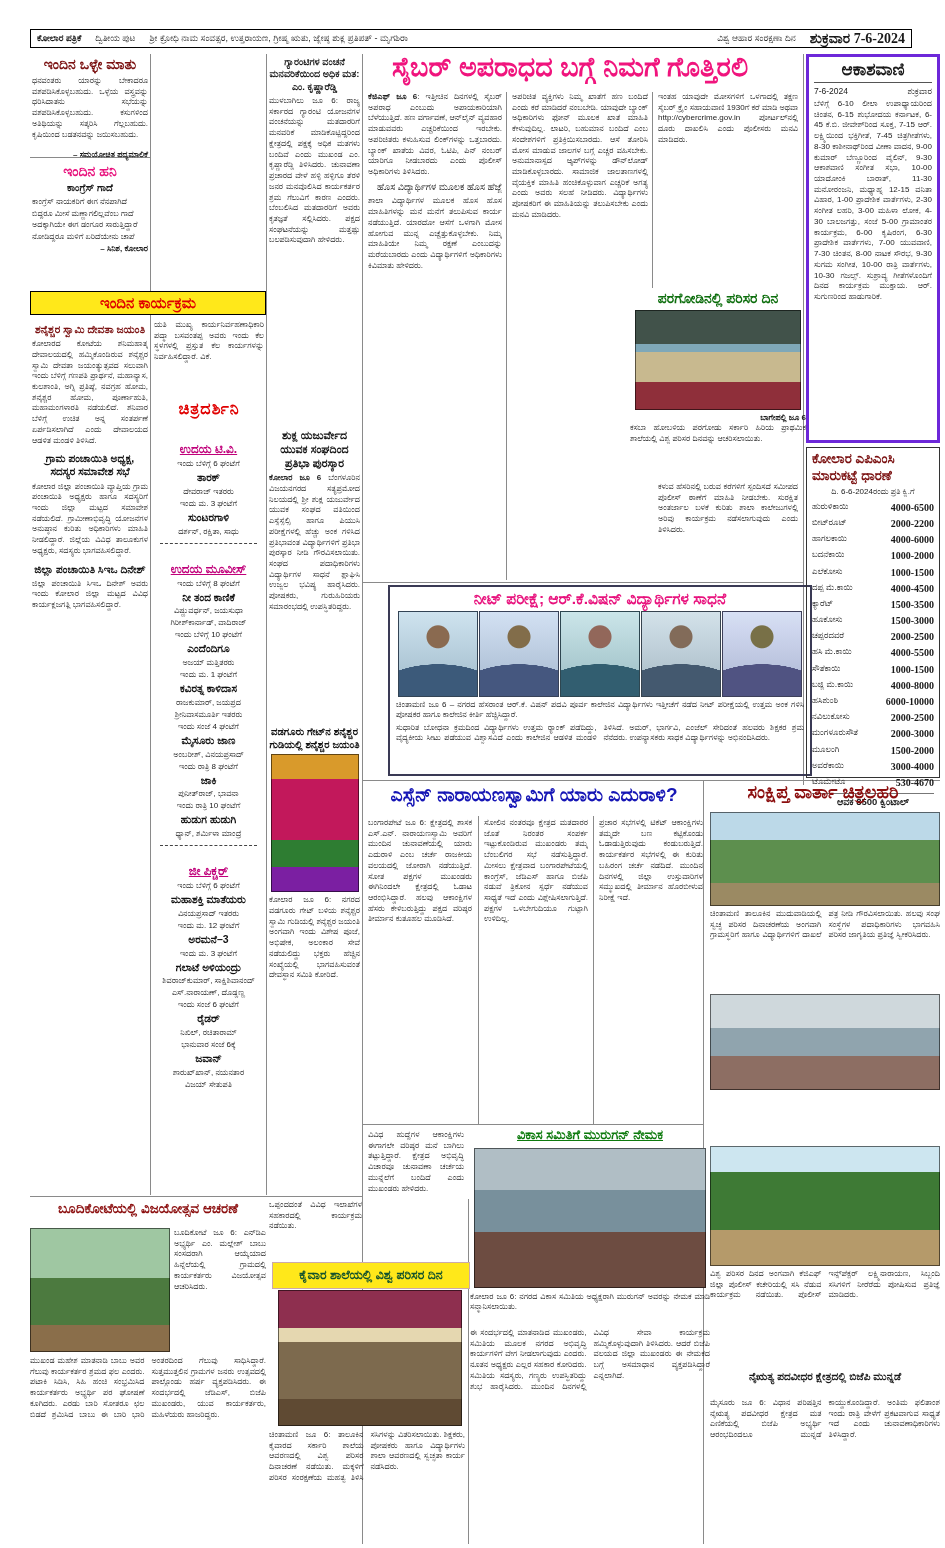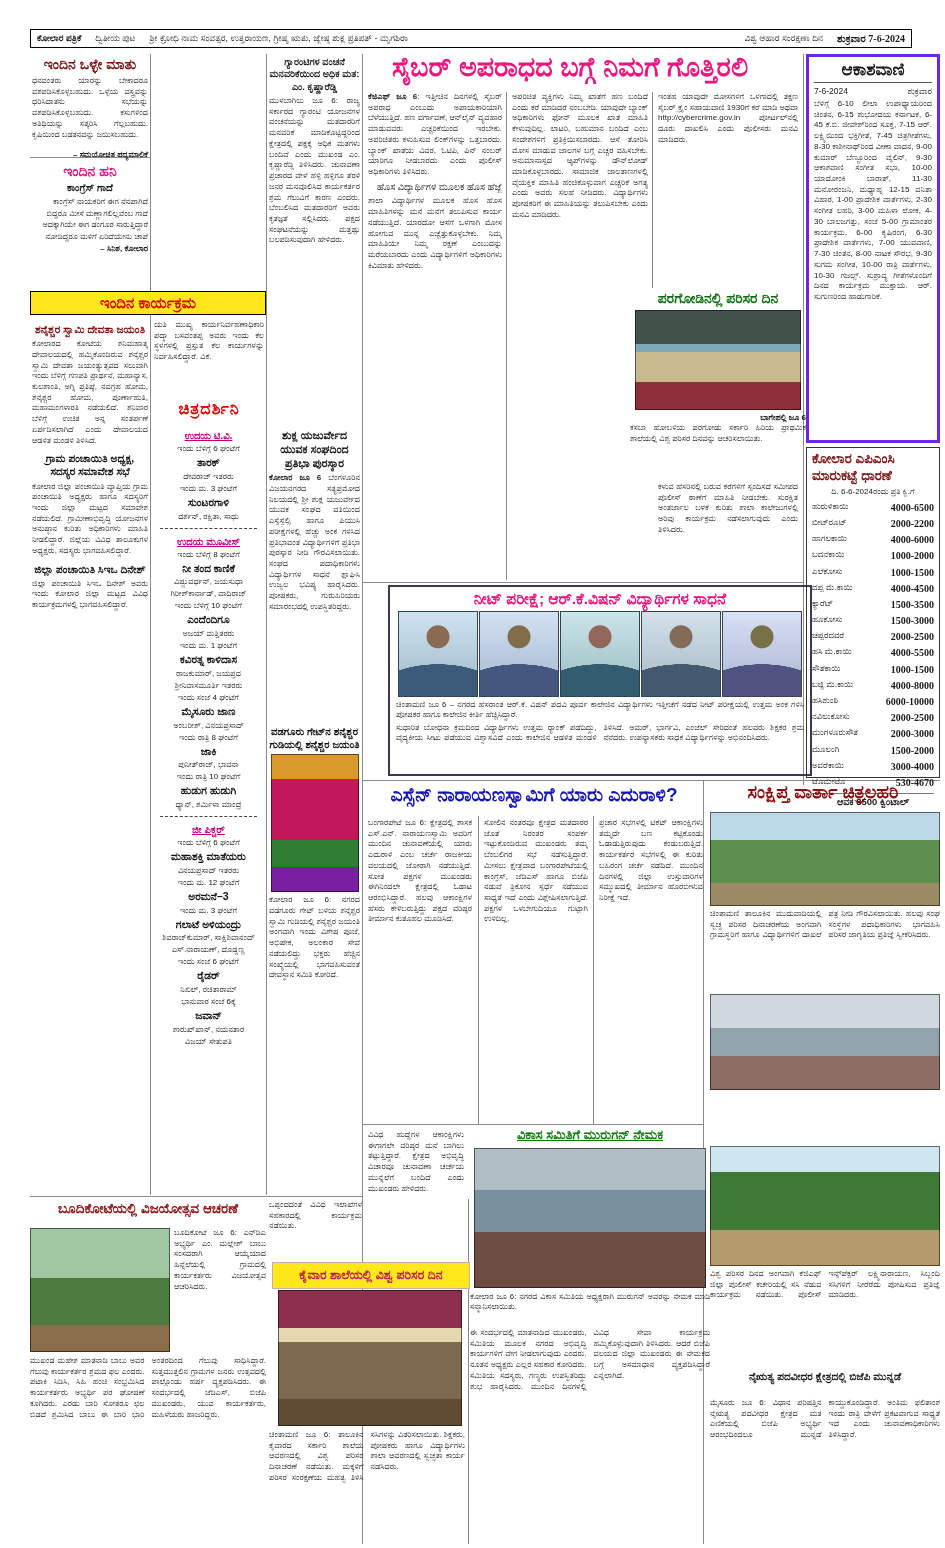--- a/index.html
+++ b/index.html
@@ -9,49 +9,49 @@
   .body-txt{font-size:8px;line-height:1.34;text-align:justify;color:#222;overflow:hidden;}
   .cols2{column-count:2;column-gap:7px;}
   .vrule{position:absolute;width:1px;background:#8a8a8a;}
   .hrule{position:absolute;height:1px;background:#8a8a8a;}
   
   #masthead{left:30px;top:29px;width:882px;height:19px;border:1px solid #000;
             display:flex;align-items:center;gap:14px;padding:0 6px;box-sizing:border-box;
             font-size:9px;white-space:nowrap;overflow:hidden;}
   #masthead .paper{font-weight:bold;}
   #masthead .pan{flex:1;overflow:hidden;}
-  #masthead .date{font-weight:bold;font-size:10px;font-family:"Liberation Serif",serif;text-align:right;}
+  #masthead .date{font-weight:bold;font-size:14px;font-family:"Liberation Serif",serif;text-align:right;}
   
   .sec-head{font-weight:bold;text-align:center;}
   #good-word .sec-head{color:#7a1010;font-size:14px;margin:2px 0 3px;}
   #good-word .attr,#hani .attr{font-size:8px;font-weight:bold;text-align:right;margin-top:2px;}
   #hani .sec-head{color:#e8127d;font-size:14px;margin:1px 0 2px;}
   #hani .sub{font-weight:bold;text-align:center;font-size:10px;margin-bottom:2px;}
-  .hani-line{font-size:8px;line-height:1.45;text-align:right;}
+  .hani-line{font-size:8px;line-height:1.45;text-align:left;}
   #events-banner{left:30px;top:291px;width:236px;height:24px;background:#ffe81a;border:1px solid #000;
             color:#e00000;font-weight:bold;font-size:15px;display:flex;align-items:center;justify-content:center;box-sizing:border-box;}
   .mini-head{font-weight:bold;text-align:center;color:#7a1010;font-size:10.5px;line-height:1.25;margin:3px 0;}
   .mini-head.black{color:#111;}
   
   #cine-title{color:#e00000;font-weight:bold;font-size:16px;text-align:center;letter-spacing:1px;}
   .cine-line{text-align:center;font-size:8px;line-height:1.5;}
-  .t-ch{color:#c0007a;font-weight:bold;text-decoration:underline;font-size:10px;margin-top:4px;}
+  .t-ch{color:#c0007a;font-weight:bold;text-decoration:underline;font-size:12px;margin-top:16px;}
   .t-film{font-weight:bold;font-size:10.5px;color:#111;}
   .t-div{border-top:1px dashed #444;height:0;margin:5px 8px;}
   
   .hl{font-weight:bold;text-align:center;}
   #cyber-hl{color:#f0147d;font-size:27px;}
   #neet-hl{color:#e8127d;font-size:15.5px;}
   #ssn-hl{color:#1515b5;font-size:19px;}
   #sank-hl{color:#8b0e0e;font-size:18px;}
   #parago-hl{color:#0d6e0d;font-size:14px;}
   #vikasa-hl{color:#0d7a0d;font-size:13px;text-decoration:underline;}
   #budikote-hl{color:#8b0e0e;font-size:13.5px;}
   #kaivara-band{background:#ffe81a;border:1px solid #caa;}
-  #kaivara-hl{color:#be185d;font-size:12.5px;}
+  #kaivara-hl{color:#14532d;font-size:12.5px;}
   .dateline{font-weight:bold;}
   .subhead{font-weight:normal;font-size:9.5px;text-align:right;margin:3px 0;color:#111;}
   
   #radio-box{border:3px solid #6d28d9;box-sizing:border-box;padding:3px 5px;}
   #radio-box .ttl{font-size:17px;font-weight:bold;text-align:center;border-bottom:1px solid #555;padding-bottom:2px;}
   #radio-box .dline{display:flex;justify-content:space-between;font-size:8.5px;margin:3px 0 2px;}
   #market-box{border:1px solid #333;box-sizing:border-box;padding:3px 5px;}
   #market-box .ttl{color:#7a1010;font-weight:bold;font-size:13.5px;text-align:left;line-height:1.25;}
   #market-box .note{font-size:8px;text-align:center;margin:2px 0 3px;}
   .mrow{display:flex;justify-content:space-between;font-size:8.5px;line-height:1.62;}
@@ -124,21 +124,21 @@
   </div>
 
   <div id="events-banner" class="abs">ಇಂದಿನ ಕಾರ್ಯಕ್ರಮ</div>
 
   <div class="abs" style="left:32px;top:320px;width:116px;height:873px">
     <div class="mini-head">ಶನೈಶ್ಚರ ಸ್ವಾಮಿ ದೇವತಾ ಜಯಂತಿ</div>
     <div class="body-txt">ಕೋಲಾರದ ಕೋಟೆಯ ಶನಿಮಹಾತ್ಮ ದೇವಾಲಯದಲ್ಲಿ ಹಮ್ಮಿಕೊಂಡಿರುವ ಶನೈಶ್ಚರ ಸ್ವಾಮಿ ದೇವತಾ ಜಯಂತ್ಯುತ್ಸವದ ಸಲುವಾಗಿ ಇಂದು ಬೆಳಿಗ್ಗೆ ಗಣಪತಿ ಪ್ರಾರ್ಥನೆ, ಮಹಾನ್ಯಾಸ, ಕುಲಶಾಂತಿ, ಅಗ್ನಿ ಪ್ರತಿಷ್ಠೆ, ನವಗ್ರಹ ಹೋಮ, ಶನೈಶ್ಚರ ಹೋಮ, ಪೂರ್ಣಾಹುತಿ, ಮಹಾಮಂಗಳಾರತಿ ನಡೆಯಲಿದೆ. ಶನಿವಾರ ಬೆಳಿಗ್ಗೆ ಉಚಿತ ಅನ್ನ ಸಂತರ್ಪಣೆ ಏರ್ಪಡಿಸಲಾಗಿದೆ ಎಂದು ದೇವಾಲಯದ ಆಡಳಿತ ಮಂಡಳಿ ತಿಳಿಸಿದೆ.</div>
     <div class="mini-head black" style="margin-top:6px">ಗ್ರಾಮ ಪಂಚಾಯಿತಿ ಅಧ್ಯಕ್ಷ, ಸದಸ್ಯರ ಸಮಾವೇಶ ಸಭೆ</div>
     <div class="body-txt">ಕೋಲಾರ ಜಿಲ್ಲಾ ಪಂಚಾಯಿತಿ ವ್ಯಾಪ್ತಿಯ ಗ್ರಾಮ ಪಂಚಾಯಿತಿ ಅಧ್ಯಕ್ಷರು ಹಾಗೂ ಸದಸ್ಯರಿಗೆ ಇಂದು ಜಿಲ್ಲಾ ಮಟ್ಟದ ಸಮಾವೇಶ ನಡೆಯಲಿದೆ. ಗ್ರಾಮೀಣಾಭಿವೃದ್ಧಿ ಯೋಜನೆಗಳ ಅನುಷ್ಠಾನ ಕುರಿತು ಅಧಿಕಾರಿಗಳು ಮಾಹಿತಿ ನೀಡಲಿದ್ದಾರೆ. ಜಿಲ್ಲೆಯ ವಿವಿಧ ತಾಲೂಕುಗಳ ಅಧ್ಯಕ್ಷರು, ಸದಸ್ಯರು ಭಾಗವಹಿಸಲಿದ್ದಾರೆ.</div>
     <div class="mini-head black" style="margin-top:6px">ಜಿಲ್ಲಾ ಪಂಚಾಯಿತಿ ಸಿಇಒ ದಿನೇಶ್</div>
-    <div class="body-txt">ಜಿಲ್ಲಾ ಪಂಚಾಯಿತಿ ಸಿಇಒ ದಿನೇಶ್ ಅವರು ಇಂದು ಕೋಲಾರ ಜಿಲ್ಲಾ ಮಟ್ಟದ ವಿವಿಧ ಕಾರ್ಯಕ್ರಮಗಳಲ್ಲಿ ಭಾಗವಹಿಸಲಿದ್ದಾರೆ.</div>
+    <div class="body-txt">ಜಿಲ್ಲಾ ಪಂಚಾಯಿತಿ ಸಿಇಒ ದಿನೇಶ್ ಅವರು ಇಂದು ಕೋಲಾರ ಜಿಲ್ಲಾ ಮಟ್ಟದ ವಿವಿಧ ಕಾರ್ಯಕ್ಲಜಗತ್ಲಿ ಭಾಗವಹಿಸಲಿದ್ದಾರೆ.</div>
   </div>
 
   <div class="abs" style="left:154px;top:320px;width:110px;height:80px">
     <div class="body-txt">ಯತಿ ಮುಖ್ಯ ಕಾರ್ಯನಿರ್ವಹಣಾಧಿಕಾರಿ ಪದ್ಮಾ ಬಸವಂತಪ್ಪ ಅವರು ಇಂದು ಕೆಲ ಸ್ಥಳಗಳಲ್ಲಿ ಪ್ರಸ್ತುತ ಕೆಲ ಕಾರ್ಯಗಳನ್ನು ನಿರ್ವಹಿಸಲಿದ್ದಾರೆ. ವಿಕೆ.</div>
   </div>
   <div class="abs" id="cine-title" style="left:154px;top:400px;width:110px">ಚಿತ್ರದರ್ಶಿನಿ</div>
   <div class="abs" style="left:152px;top:424px;width:113px;height:770px;overflow:hidden">
 
   <div class="cine-line t-ch">ಉದಯ ಟಿ.ವಿ.</div>
       <div class="cine-line t-time">ಇಂದು ಬೆಳಿಗ್ಗೆ 6 ಘಂಟೆಗೆ</div>

